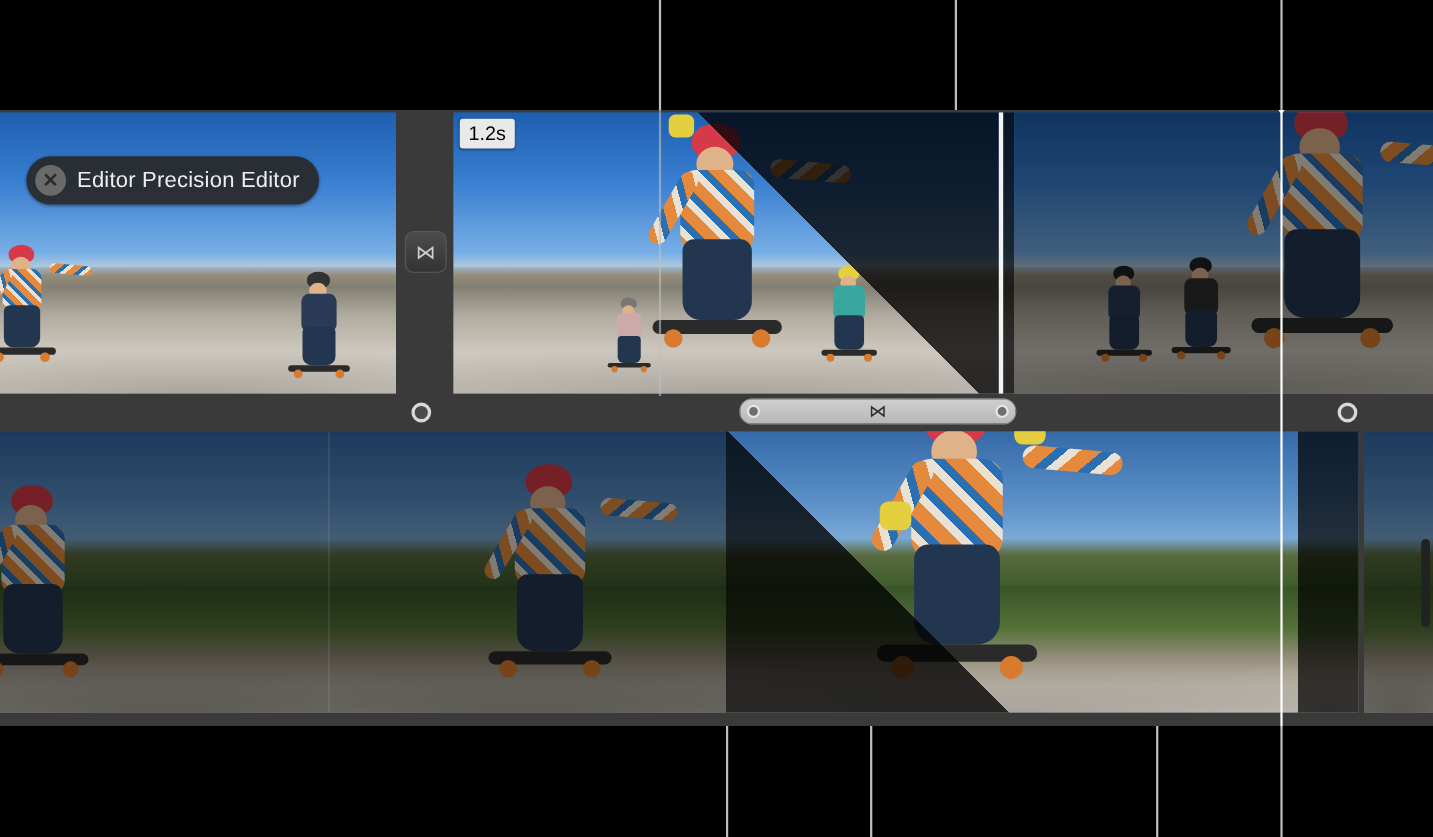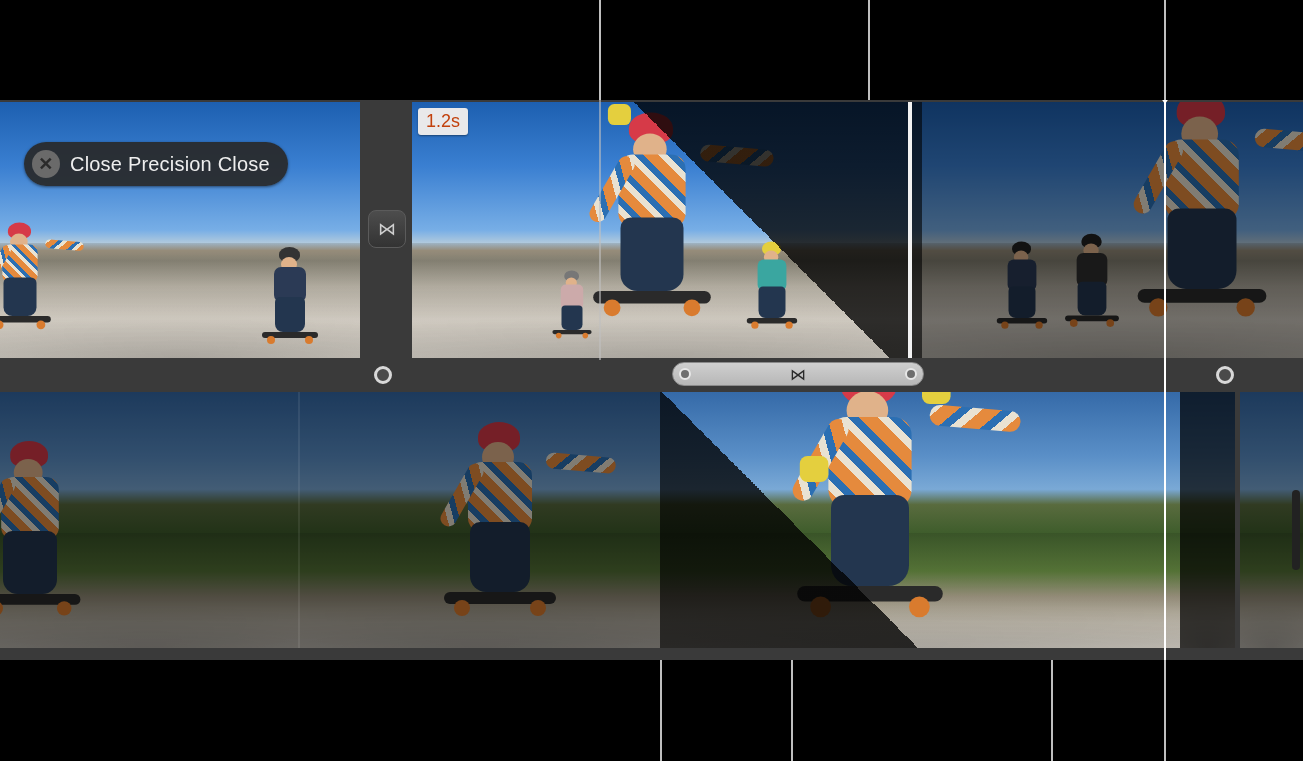--- a/index.html
+++ b/index.html
@@ -69,21 +69,21 @@
   
   .wipe-tr { position:absolute; inset:0; background:linear-gradient(225deg, rgba(0,0,0,0.78) 0 50%, transparent 50%); pointer-events:none;}
   .wipe-bl { position:absolute; inset:0; background:linear-gradient(45deg,  rgba(0,0,0,0.78) 0 50%, transparent 50%); pointer-events:none;}
 
   
   .dim { position:absolute; inset:0; background:rgba(0,0,0,0.45); pointer-events:none;}
 
   
   .badge {
     position:absolute; top:6px; left:6px; padding:3px 8px;
-    background:#e9e9ea; color:#c2410c; font-size:18px; font-weight:500;
+    background:#e9e9ea; color:#000000; font-size:18px; font-weight:500;
     border-radius:3px; box-shadow:0 1px 2px rgba(0,0,0,.4);
   }
 
   
   .close-pill {
     position:absolute; top:40px; left:24px;
     display:flex; align-items:center; gap:10px;
     padding:8px 18px 8px 8px;
     background:rgba(40,40,40,.92); color:#eee;
     font-size:20px; letter-spacing:.2px;
@@ -162,21 +162,21 @@
           <div class="helmet" style="background:#333;"></div>
             <div class="head"></div>
             <div class="torso" style="background:#2b3a55;"></div>
             <div class="pants"></div>
             <div class="board"></div>
             <div class="wheel a"></div>
             <div class="wheel b"></div>
         </div>
         <div class="close-pill">
           <span class="x-circ">✕</span>
-          <span>Close Precision Close</span>
+          <span>Editor Precision Editor</span>
         </div>
       </div>
 
       <div class="trans-chip" style="left:368px;">
         <span>⋈</span>
       </div>
 
       <div class="clip" style="left:412px; width:510px;">
         <div class="scene"></div>
         <div class="skater" style="left:180px; top:15px; transform:scale(1.05);">

